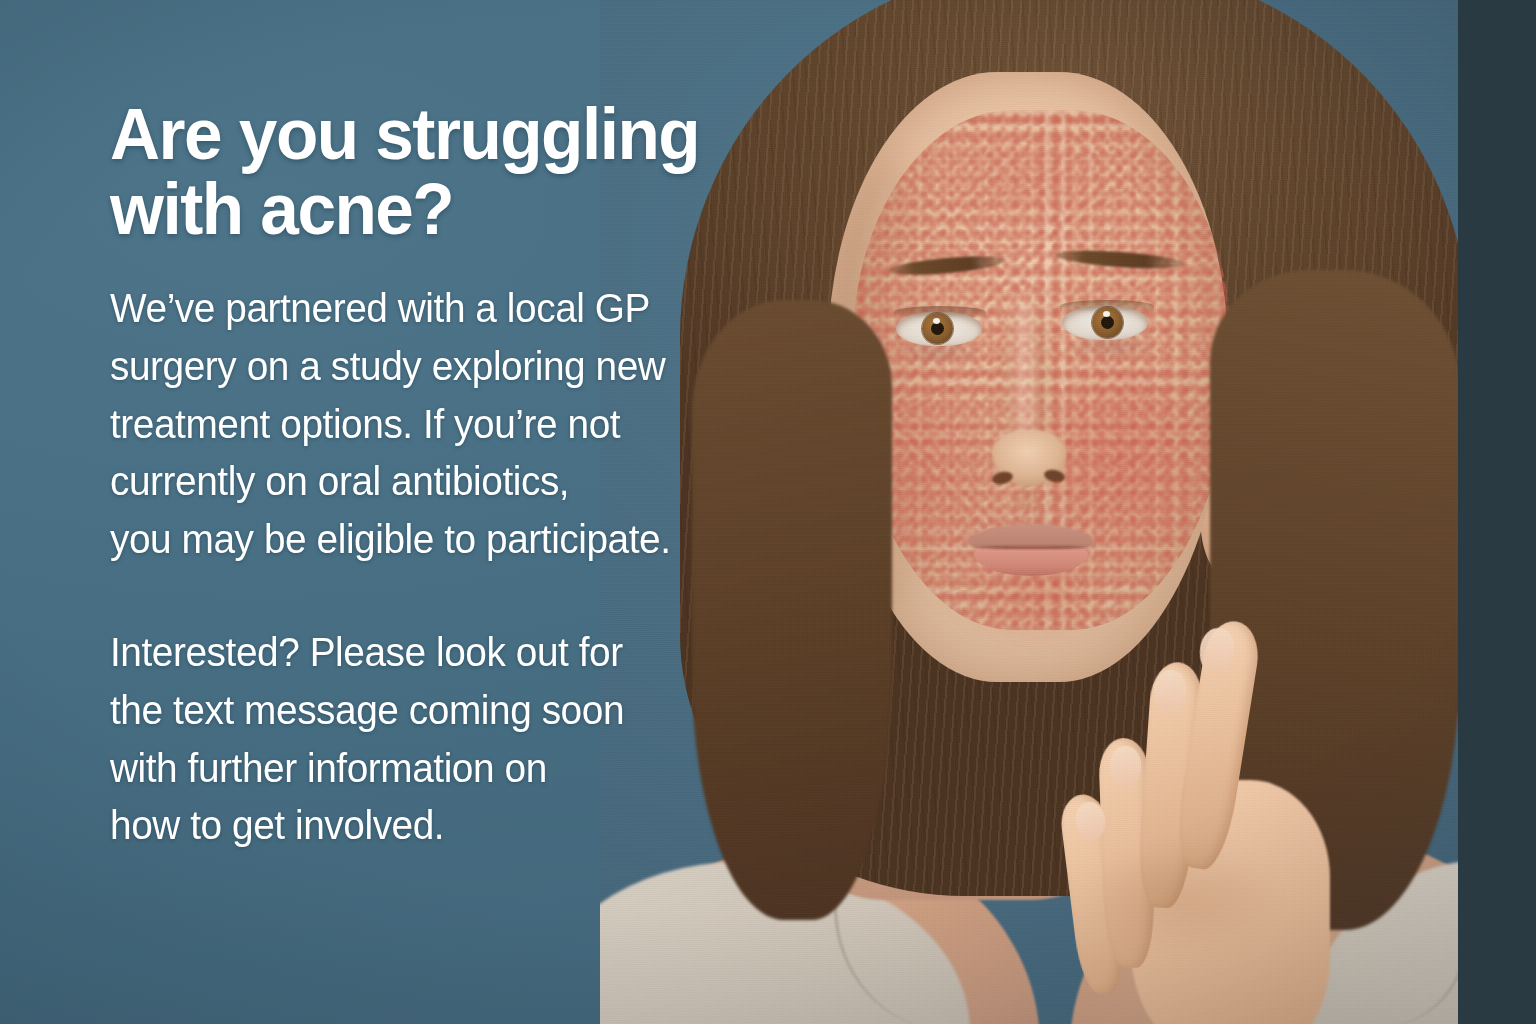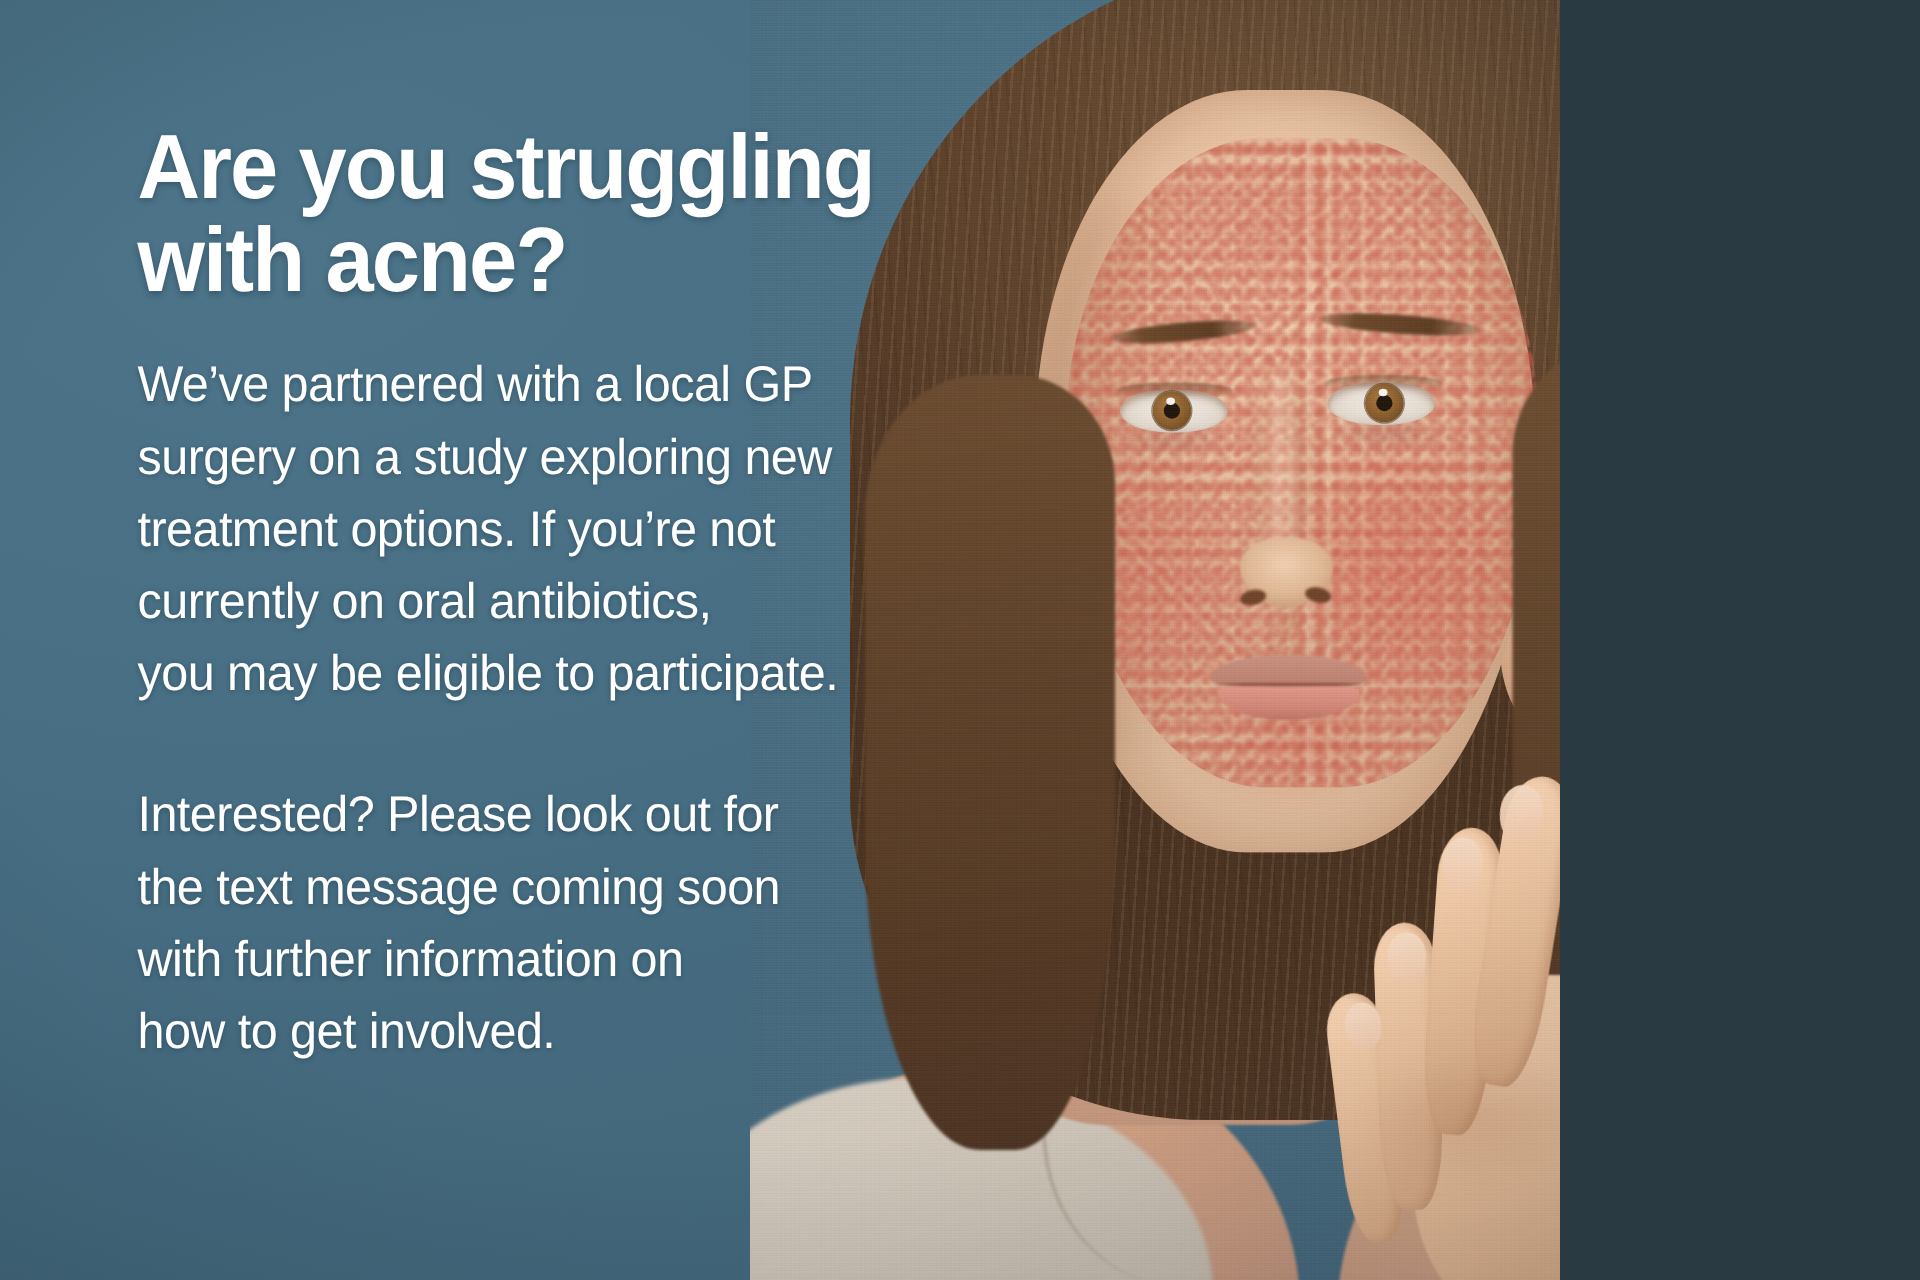--- a/index.html
+++ b/index.html
@@ -2,21 +2,21 @@
 <html><head>
 <meta charset="utf-8">
 <style>
   html, body {
     margin: 0;
     padding: 0;
     background: #2a3a42;
   }
   #poster {
     position: relative;
-    width: 1248px;
+    width: 1458px;
     height: 1024px;
     overflow: hidden;
     background: #14532d;
     font-family: "Liberation Sans", sans-serif;
     -webkit-font-smoothing: antialiased;
   }
 
   
   .bg-plate {
     position: absolute;

